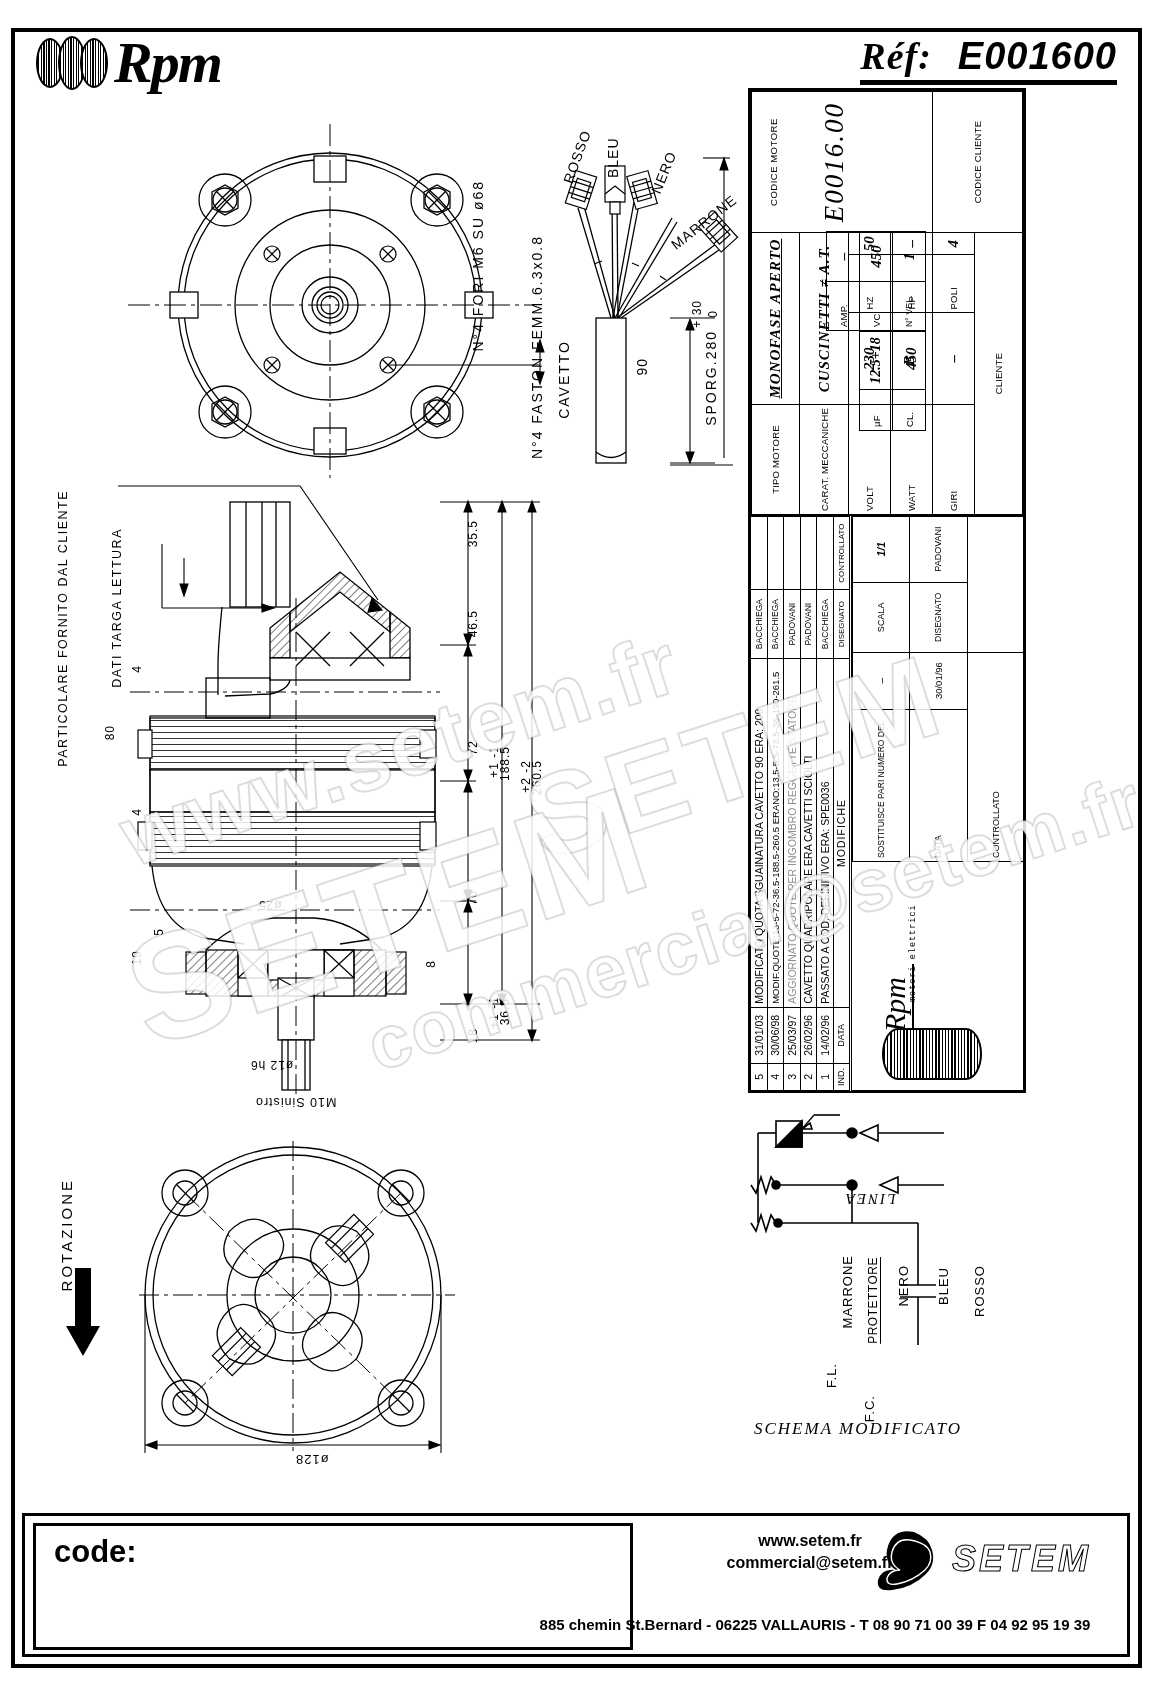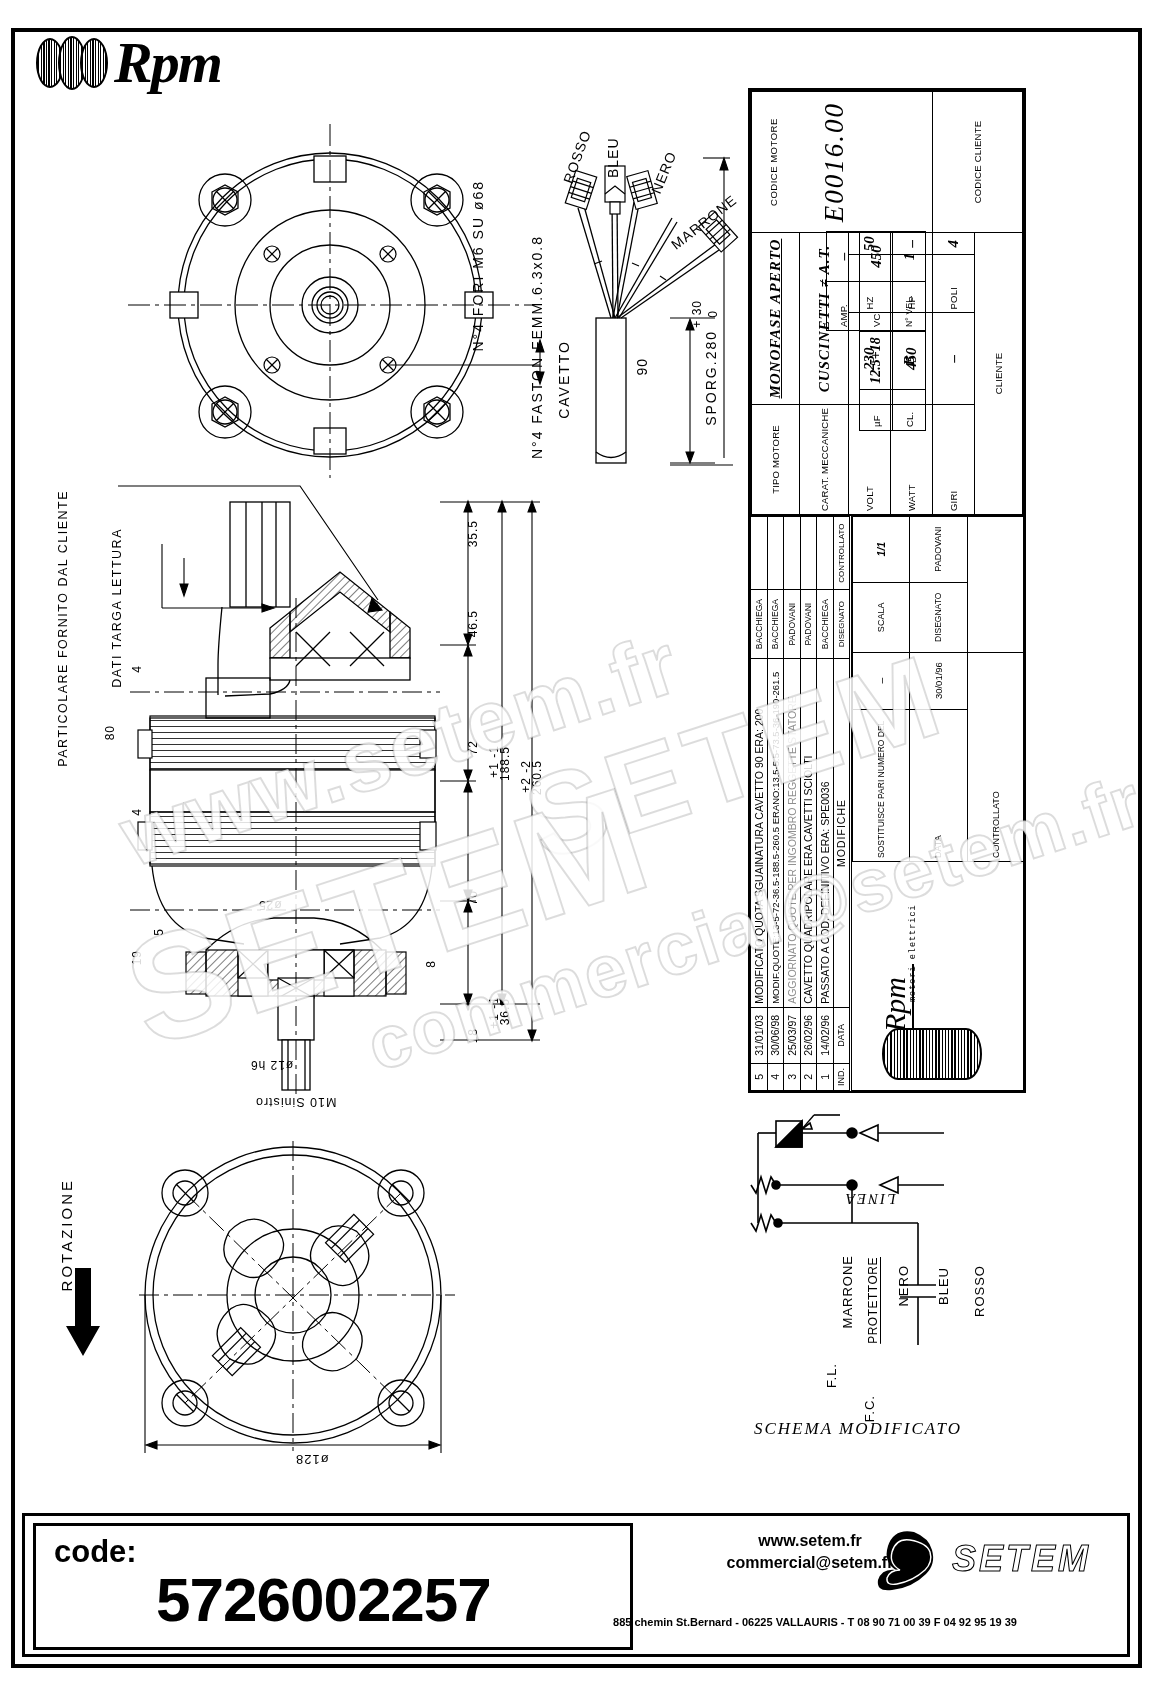--- a/index.html
+++ b/index.html
@@ -50,21 +50,21 @@
   .schema{position:absolute;left:748px;top:1095px;width:278px;height:350px;}
   .schema-title{position:absolute;left:6px;bottom:6px;font-family:"Liberation Serif",serif;
       font-style:italic;font-size:17px;letter-spacing:2px;}
 
   
   .foot{position:absolute;left:22px;top:1513px;width:1108px;height:144px;border:3px solid #000;box-sizing:border-box;}
   .code-box{position:absolute;left:8px;top:7px;width:600px;height:127px;border:3px solid #000;box-sizing:border-box;background:#fff;}
   .code-lbl{position:absolute;left:18px;top:8px;font-size:31px;font-weight:bold;font-family:"Liberation Sans",sans-serif;}
   .code-num{position:absolute;left:120px;top:38px;font-size:62px;font-weight:bold;letter-spacing:-1px;}
   .addr{position:absolute;left:470px;top:14px;width:630px;text-align:center;font-size:16px;font-weight:bold;line-height:1.35;}
-  .addr2{position:absolute;left:470px;top:100px;width:640px;text-align:center;font-size:11px;font-weight:bold;}
+  .addr2{position:absolute;left:470px;top:100px;width:640px;text-align:center;font-size:15px;font-weight:bold;}
   .setem-logo{position:absolute;left:845px;top:10px;display:flex;align-items:center;}
   .setem-word{font-family:"Liberation Sans",sans-serif;font-style:italic;font-weight:bold;font-size:36px;
     letter-spacing:3px;-webkit-text-stroke:1px #000;color:#fff;text-shadow:0 0 0 #000;}
 
   
   .wm{position:absolute;left:0;top:0;width:1153px;height:1682px;pointer-events:none;overflow:hidden;}
   .wm span{position:absolute;font-family:"Liberation Sans",sans-serif;font-weight:bold;
      color:#fff;-webkit-text-stroke:2px rgba(0,0,0,.16);opacity:.85;white-space:nowrap;}
   .wm .w1{left:110px;top:700px;font-size:86px;transform:rotate(-18deg);letter-spacing:2px;}
   .wm .w2{left:120px;top:830px;font-size:150px;transform:rotate(-18deg);letter-spacing:4px;}
@@ -82,20 +82,25 @@
   <div class="frame"></div>
   <div class="inner-frame"></div>
 
   <div class="logo-rpm">
     <span class="coil"></span>
     <span class="coil c2"></span>
     <span class="coil"></span>
     <span class="rpm-word">Rpm</span>
   </div>
 
+  <div class="ref-box">
+    <div class="rl">
+      <span>Réf:</span><span class="num">E001600</span>
+    </div>
+  </div>
 
   <svg class="sv" style="left:120px;top:120px" width="430" height="360" viewBox="0 0 430 360">
     <g fill="none" stroke="#000" stroke-width="1.3">
       <circle cx="210" cy="185" r="152"></circle>
       <circle cx="210" cy="185" r="146"></circle>
       <circle cx="210" cy="185" r="95"></circle>
       <circle cx="210" cy="185" r="60"></circle>
       <circle cx="210" cy="185" r="28"></circle>
       <circle cx="210" cy="185" r="18"></circle>
       <circle cx="210" cy="185" r="13"></circle>
@@ -707,21 +712,20 @@
   <div class="wm">
     <span class="w1">www.setem.fr</span>
     <span class="w3">SETEM</span>
     <span class="w2">SETEM</span>
     <span class="w4">commercial@setem.fr</span>
   </div>
 
   <div class="foot">
     <div class="code-box">
       <div class="code-lbl">code:</div>
-      <div class="code-num">5726002257</div>
     </div>
     <div class="addr">
       <div>www.setem.fr</div>
       <div>commercial@setem.fr</div>
     </div>
     <div class="addr2">885 chemin St.Bernard  -   06225 VALLAURIS  -  T 08 90 71 00 39   F 04 92 95 19 39</div>
     <div class="setem-logo">
       <svg width="82" height="66" viewBox="0 0 82 66">
         <path d="M44 6 q-20 -4 -26 14 q-5 16 8 24 q-14 -2 -18 10 q-2 12 14 10 q20 -2 34 -16 q10 -10 6 -24 q-3 -12 -18 -18 z" fill="#000"></path>
         <path d="M40 14 q-14 -2 -18 12 q-3 12 8 18 q-10 0 -13 8 q-1 8 10 6 q16 -3 28 -14 q8 -8 5 -18 q-3 -9 -20 -12 z" fill="none" stroke="#fff" stroke-width="1.4"></path>

